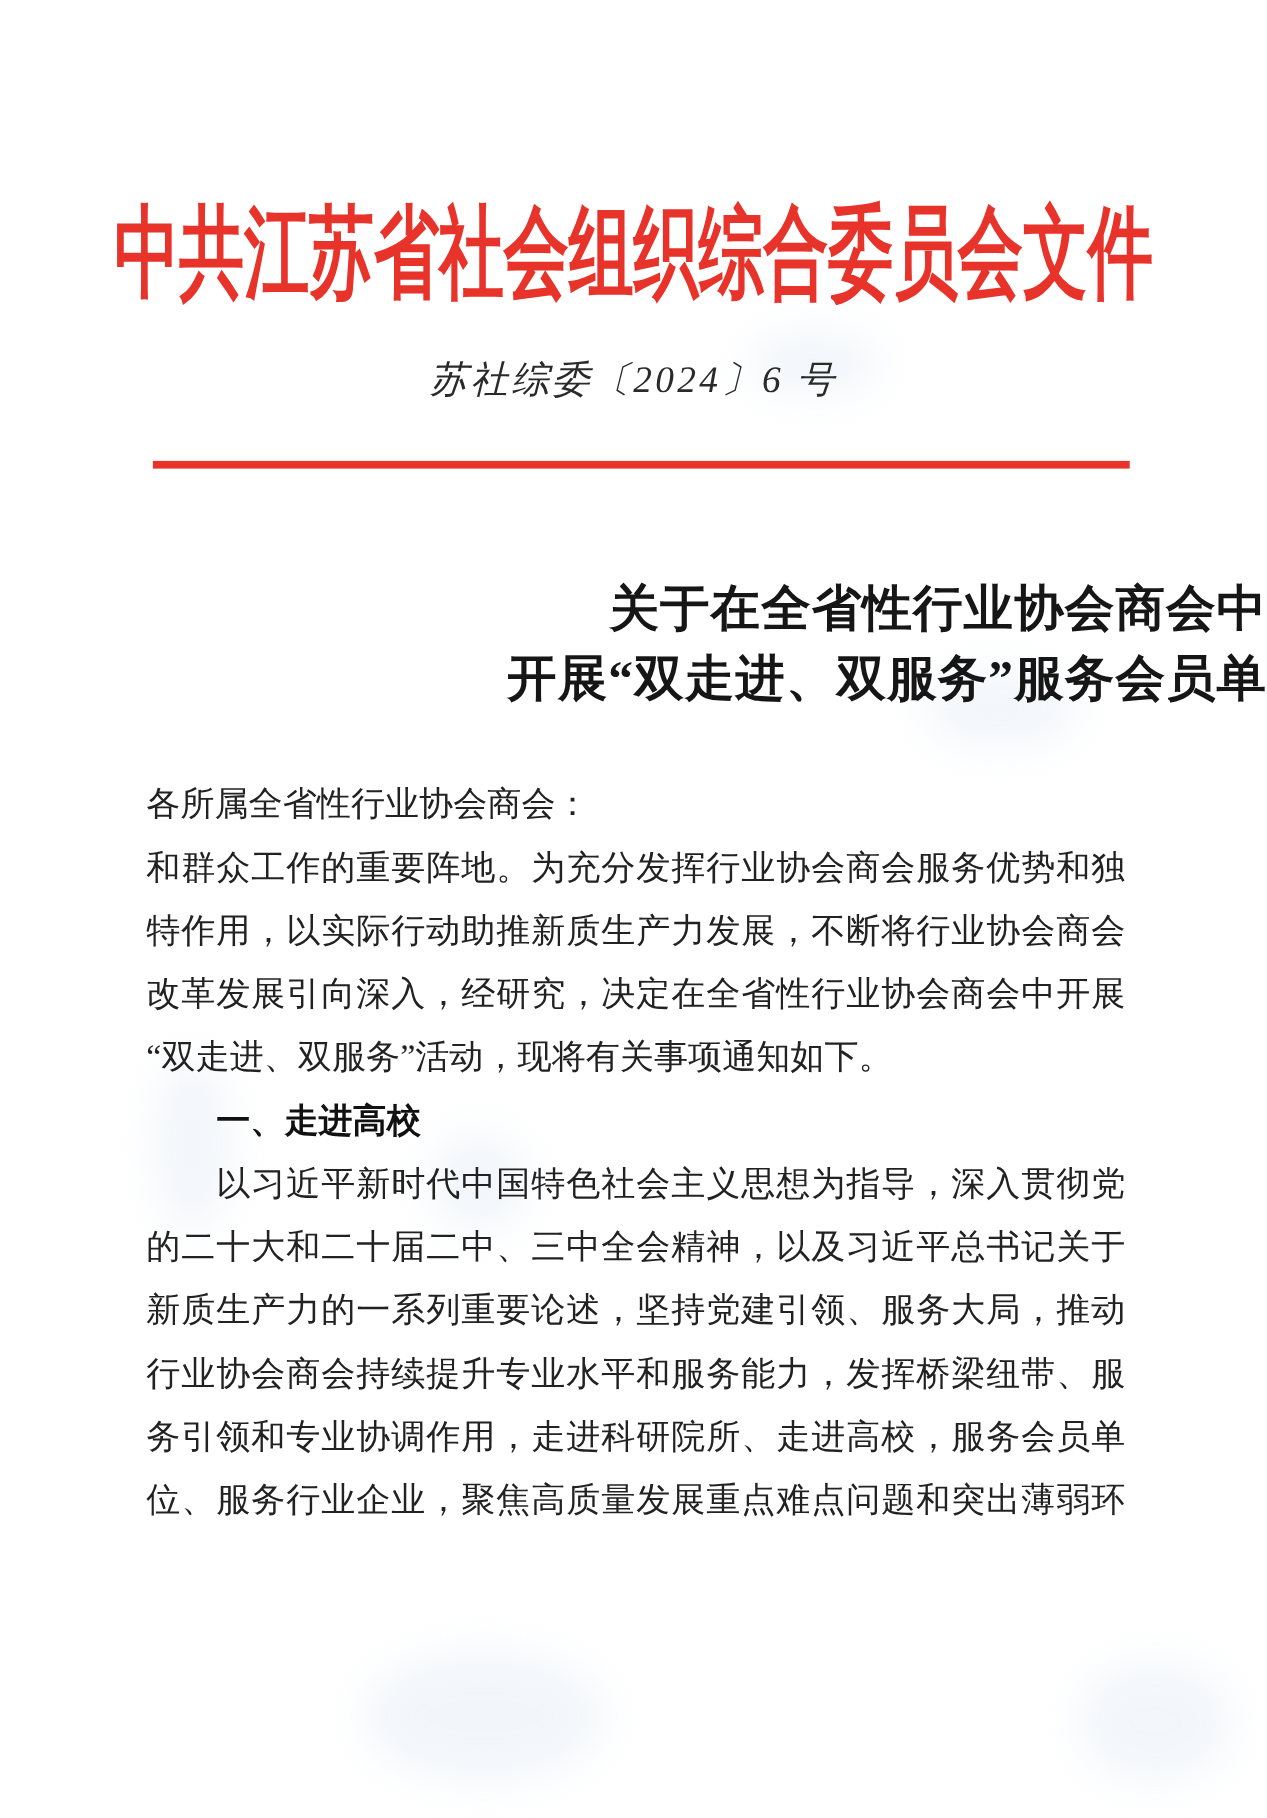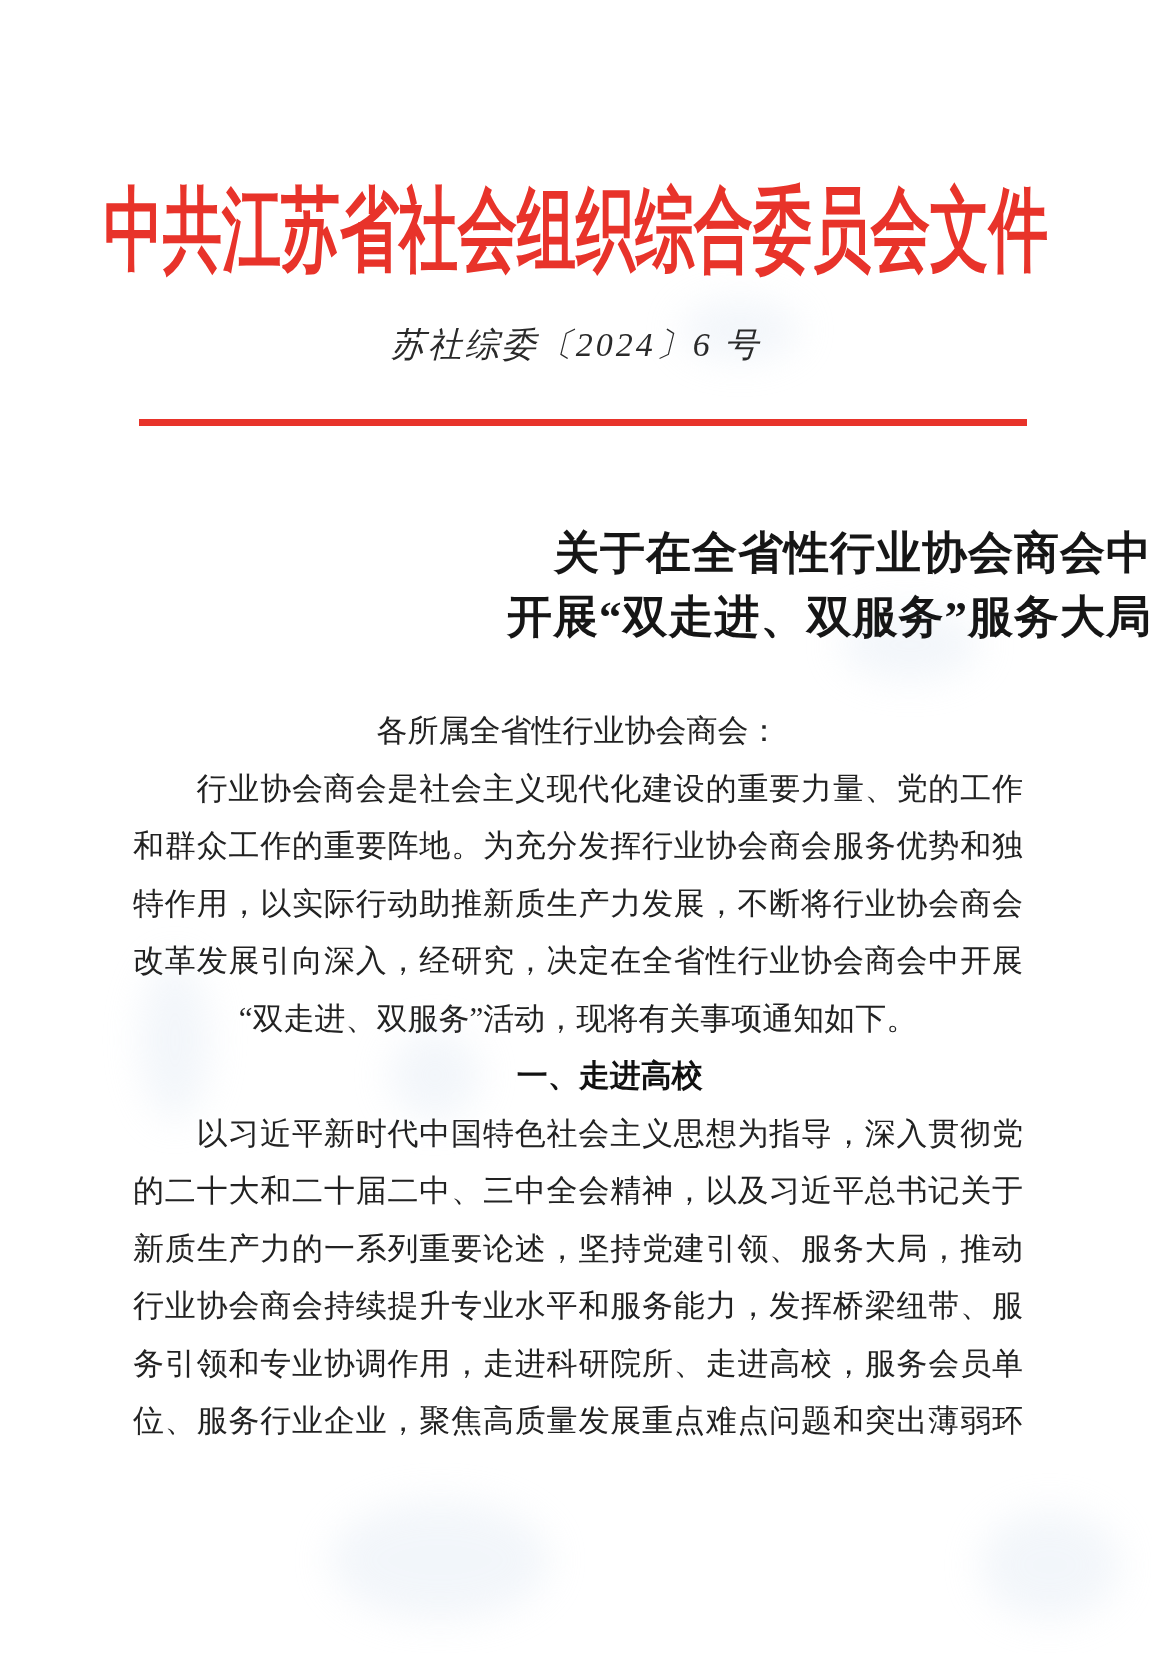--- a/index.html
+++ b/index.html
@@ -76,21 +76,20 @@
     top: 702px;
     left: 133px;
     width: 890px;
     color: #222222;
     font-size: 31px;
   }
   .line {
     height: 57.5px;
     line-height: 57.5px;
     white-space: nowrap;
-    text-align: center;
   }
   .fill {
     text-align: justify;
     text-align-last: justify;
     white-space: normal;
     overflow: hidden;
   }
   .indent {
     text-indent: 2.05em;
   }
@@ -113,26 +112,25 @@
   <div class="smudge" style="top:1510px;left:980px;width:140px;height:110px;"></div>
 
   <div class="org-title">中共江苏省社会组织综合委员会文件</div>
 
   <div class="doc-number">苏社综委〔2024〕6 号</div>
 
   <div class="red-line"></div>
 
   <div class="doc-title">
     <div>关于在全省性行业协会商会中</div>
-    <div>开展“双走进、双服务”服务大局</div>
+    <div>开展“双走进、双服务”服务会员单</div>
   </div>
 
   <div class="body-block">
     <div class="line">各所属全省性行业协会商会：</div>
-    <div class="line fill indent">行业协会商会是社会主义现代化建设的重要力量、党的工作</div>
     <div class="line fill">和群众工作的重要阵地。为充分发挥行业协会商会服务优势和独</div>
     <div class="line fill">特作用，以实际行动助推新质生产力发展，不断将行业协会商会</div>
     <div class="line fill">改革发展引向深入，经研究，决定在全省性行业协会商会中开展</div>
     <div class="line">“双走进、双服务”活动，现将有关事项通知如下。</div>
     <div class="line heading indent">一、走进高校</div>
     <div class="line fill indent">以习近平新时代中国特色社会主义思想为指导，深入贯彻党</div>
     <div class="line fill">的二十大和二十届二中、三中全会精神，以及习近平总书记关于</div>
     <div class="line fill">新质生产力的一系列重要论述，坚持党建引领、服务大局，推动</div>
     <div class="line fill">行业协会商会持续提升专业水平和服务能力，发挥桥梁纽带、服</div>
     <div class="line fill">务引领和专业协调作用，走进科研院所、走进高校，服务会员单</div>

